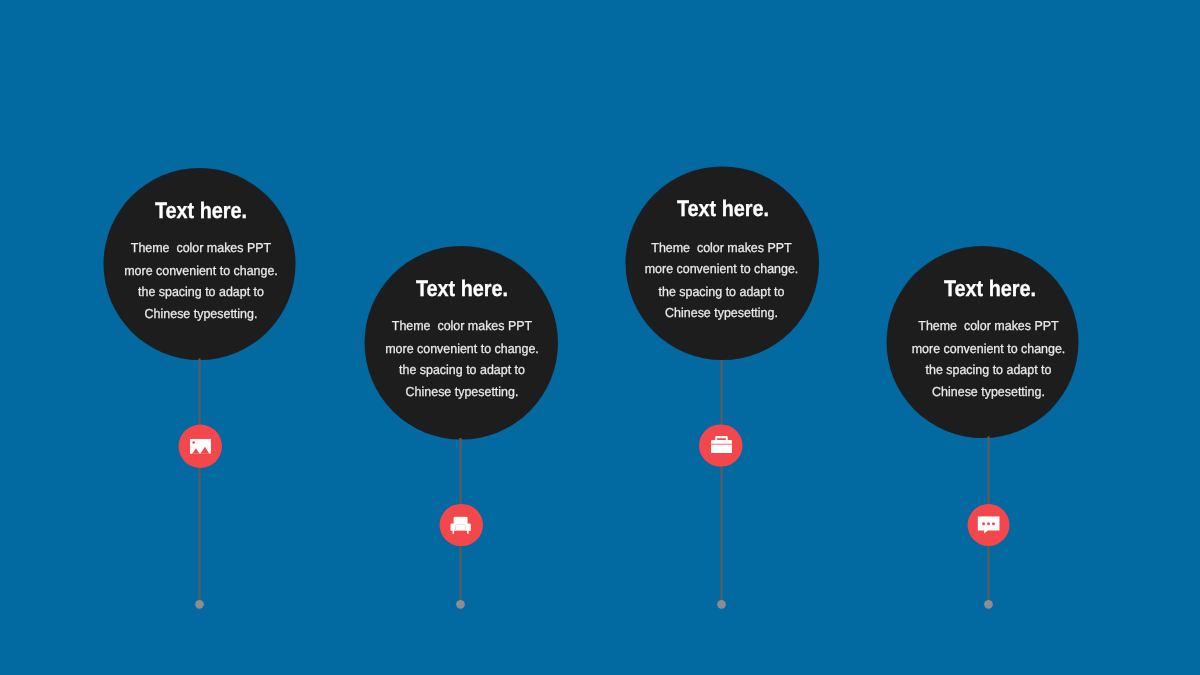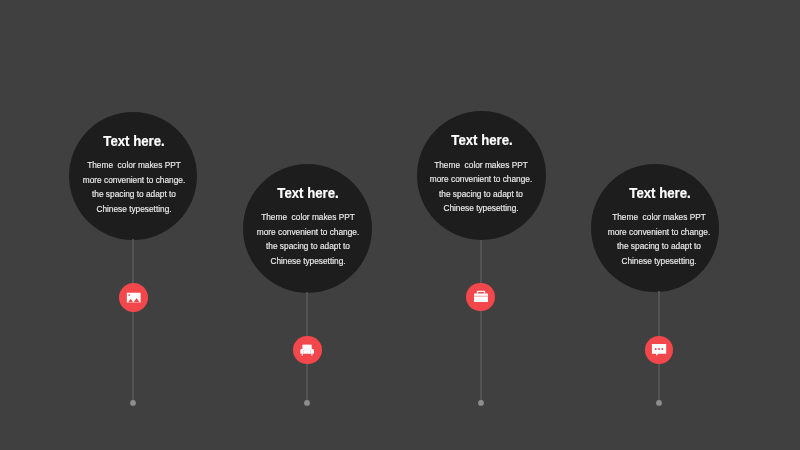--- a/index.html
+++ b/index.html
@@ -1,18 +1,18 @@
 <!DOCTYPE html>
 <html><head>
 <meta charset="utf-8">
 <style>
   html,body{margin:0;padding:0;}
   body{width:800px;height:450px;background:#000000;overflow:hidden;
        font-family:"Liberation Sans",sans-serif;-webkit-font-smoothing:antialiased;}
-  .slide{position:relative;width:800px;height:450px;background:#404040;overflow:hidden;}
+  .slide{position:relative;width:800px;height:450px;background:#0369a1;overflow:hidden;}
   .bubble{position:absolute;border-radius:50%;background:#1d1d1d;}
   .title{position:absolute;text-align:center;color:#ffffff;font-weight:700;
       font-size:15px;line-height:15px;white-space:pre;transform:scaleX(0.88);will-change:opacity;
       -webkit-text-stroke:0.2px #ffffff;}
   .body{position:absolute;text-align:center;color:#ebebeb;font-weight:400;
       font-size:8.7px;line-height:14.4px;transform:scaleX(0.955);will-change:opacity;
       -webkit-text-stroke:0.17px #ebebeb;}
   .body>div{white-space:pre;}
   .stem{position:absolute;display:block;overflow:visible;}
   .dot{position:absolute;display:block;overflow:visible;}

